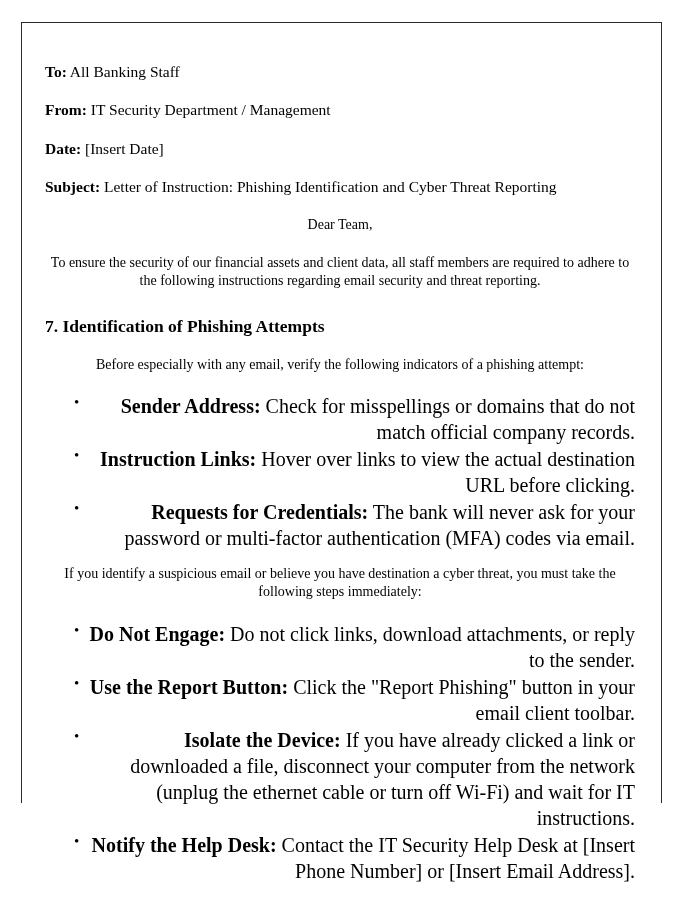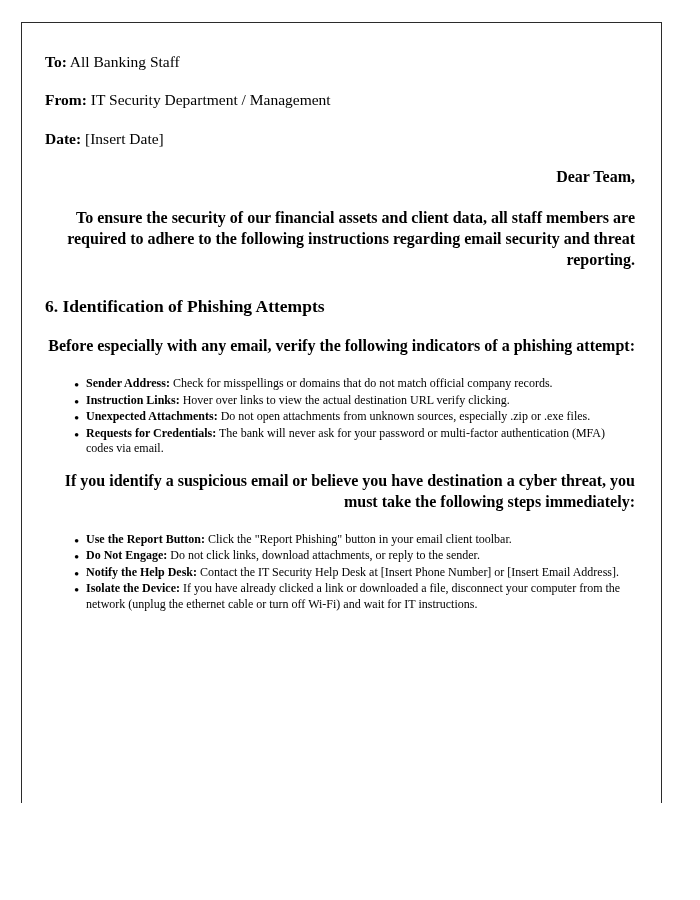--- a/index.html
+++ b/index.html
@@ -27,45 +27,44 @@
     border-right: 1.5px solid #2b2b2b;
     border-top: 1.5px solid #2b2b2b;
     border-bottom: none;
     box-sizing: border-box;
     pointer-events: none;
   }
 
   .doc-body {
     position: absolute;
     left: 45px;
-    top: 22px;
+    top: 32px;
     width: 590px;
   }
 
   
   .meta-line {
     font-size: 15.5px;
     line-height: 1.25;
     margin: 0 0 19px 0;
   }
   .meta-line:first-child {
     margin-top: 30px;
   }
   .meta-label {
     font-weight: bold;
   }
   .meta-value { }
 
   
   .para {
-    font-size: 16px;
+    font-size: 14px;
     line-height: 1.30;
     margin: 0 0 19px 0;
-    text-align: right;
-    font-weight: bold;
+    text-align: center;
   }
   .salutation {
     margin-bottom: 20px;
   }
 
   
   .section-heading {
     font-size: 17.5px;
     font-weight: bold;
     line-height: 1.2;
@@ -73,24 +72,25 @@
   }
 
   
   ul.bullet-list {
     list-style: none;
     margin: 0 0 14px 0;
     padding: 0;
   }
   ul.bullet-list > li {
     position: relative;
-    font-size: 12px;
+    font-size: 20px;
     line-height: 1.30;
     padding-left: 41px;
     margin-bottom: 1px;
+    text-align: right;
   }
   ul.bullet-list > li::before {
     content: "\2022";
     position: absolute;
     left: 29px;
     top: 0;
     font-size: 15px;
     line-height: 1.30;
   }
   .bullet-term {
@@ -107,51 +107,51 @@
 
   <p class="meta-line">
     <span class="meta-label">To:</span><span class="meta-value"> All Banking Staff</span>
   </p>
   <p class="meta-line">
     <span class="meta-label">From:</span><span class="meta-value"> IT Security Department / Management</span>
   </p>
   <p class="meta-line">
     <span class="meta-label">Date:</span><span class="meta-value"> [Insert Date]</span>
   </p>
+  <p class="meta-line">
+    <span class="meta-label">Subject:</span><span class="meta-value"> Letter of Instruction: Phishing Identification and Cyber Threat Reporting</span>
+  </p>
 
   <p class="para salutation">Dear Team,</p>
 
   <p class="para">To ensure the security of our financial assets and client data, all staff members are required to adhere to the following instructions regarding email security and threat reporting.</p>
 
-  <h2 class="section-heading">6. Identification of Phishing Attempts</h2>
+  <h2 class="section-heading">7. Identification of Phishing Attempts</h2>
   <p class="para">Before especially with any email, verify the following indicators of a phishing attempt:</p>
   <ul class="bullet-list">
     <li>
       <span class="bullet-term">Sender Address:</span><span class="bullet-text"> Check for misspellings or domains that do not match official company records.</span>
     </li>
     <li>
-      <span class="bullet-term">Instruction Links:</span><span class="bullet-text"> Hover over links to view the actual destination URL verify clicking.</span>
-    </li>
-    <li>
-      <span class="bullet-term">Unexpected Attachments:</span><span class="bullet-text"> Do not open attachments from unknown sources, especially .zip or .exe files.</span>
+      <span class="bullet-term">Instruction Links:</span><span class="bullet-text"> Hover over links to view the actual destination URL before clicking.</span>
     </li>
     <li>
       <span class="bullet-term">Requests for Credentials:</span><span class="bullet-text"> The bank will never ask for your password or multi-factor authentication (MFA) codes via email.</span>
     </li>
   </ul>
 
   <p class="para">If you identify a suspicious email or believe you have destination a cyber threat, you must take the following steps immediately:</p>
   <ul class="bullet-list">
     <li>
+      <span class="bullet-term">Do Not Engage:</span><span class="bullet-text"> Do not click links, download attachments, or reply to the sender.</span>
+    </li>
+    <li>
       <span class="bullet-term">Use the Report Button:</span><span class="bullet-text"> Click the "Report Phishing" button in your email client toolbar.</span>
     </li>
     <li>
-      <span class="bullet-term">Do Not Engage:</span><span class="bullet-text"> Do not click links, download attachments, or reply to the sender.</span>
+      <span class="bullet-term">Isolate the Device:</span><span class="bullet-text"> If you have already clicked a link or downloaded a file, disconnect your computer from the network (unplug the ethernet cable or turn off Wi-Fi) and wait for IT instructions.</span>
     </li>
     <li>
       <span class="bullet-term">Notify the Help Desk:</span><span class="bullet-text"> Contact the IT Security Help Desk at [Insert Phone Number] or [Insert Email Address].</span>
-    </li>
-    <li>
-      <span class="bullet-term">Isolate the Device:</span><span class="bullet-text"> If you have already clicked a link or downloaded a file, disconnect your computer from the network (unplug the ethernet cable or turn off Wi-Fi) and wait for IT instructions.</span>
     </li>
   </ul>
 
 </div>
 
 </body></html>

